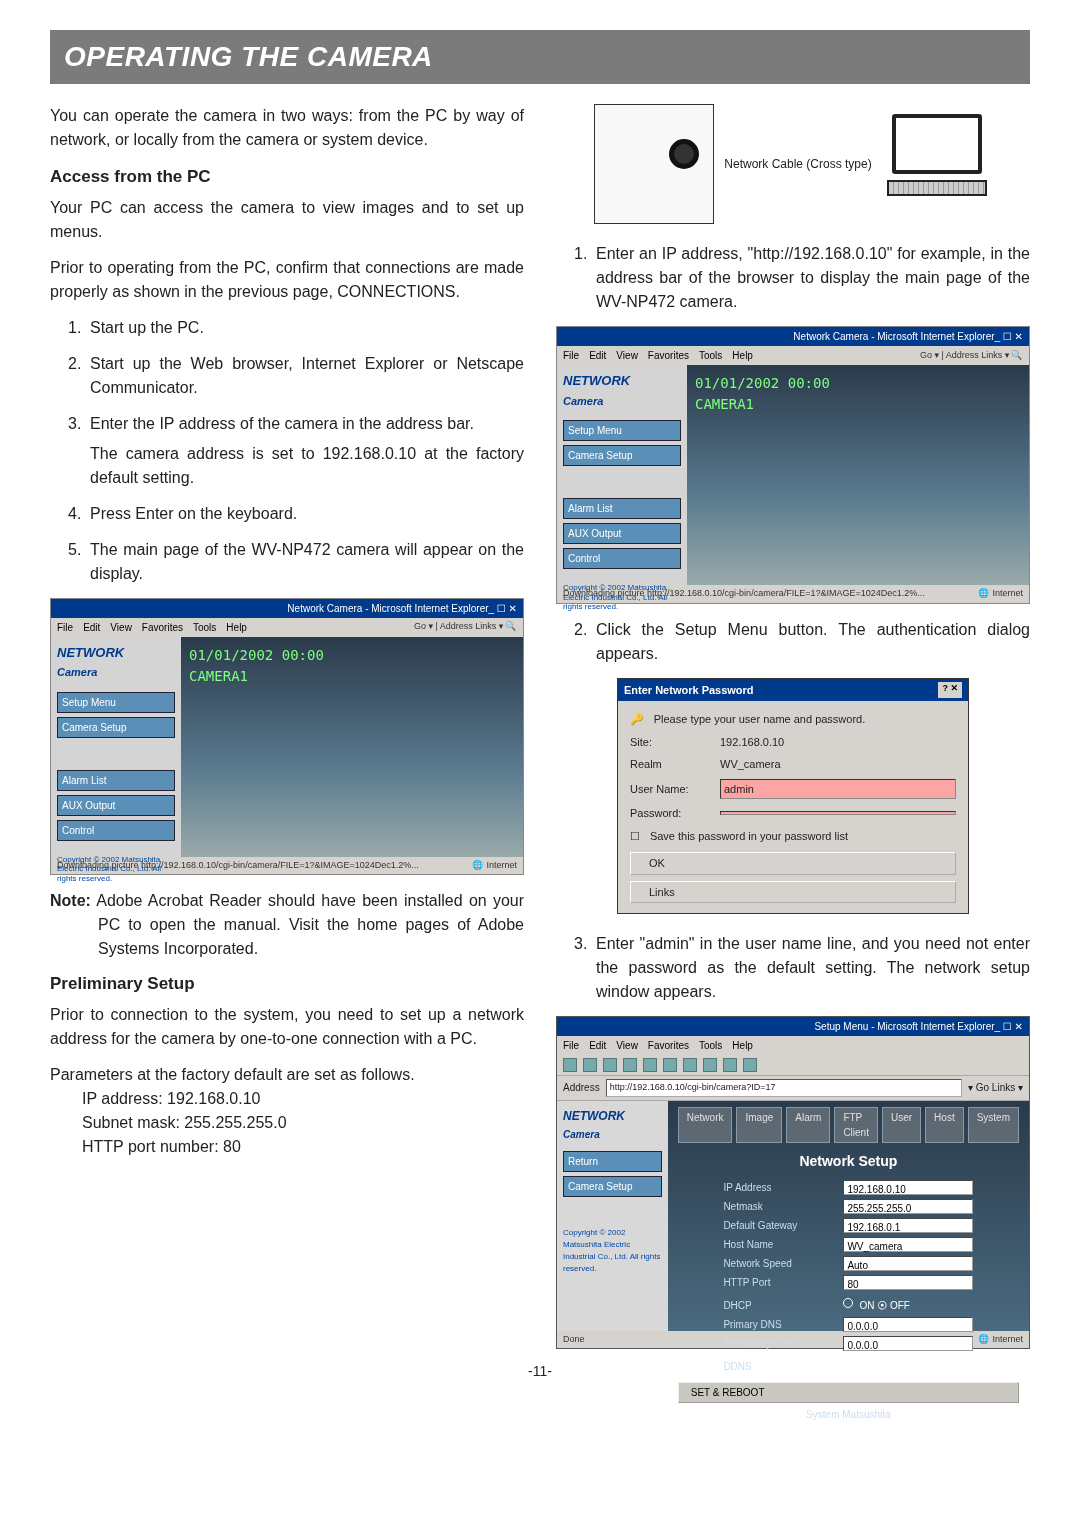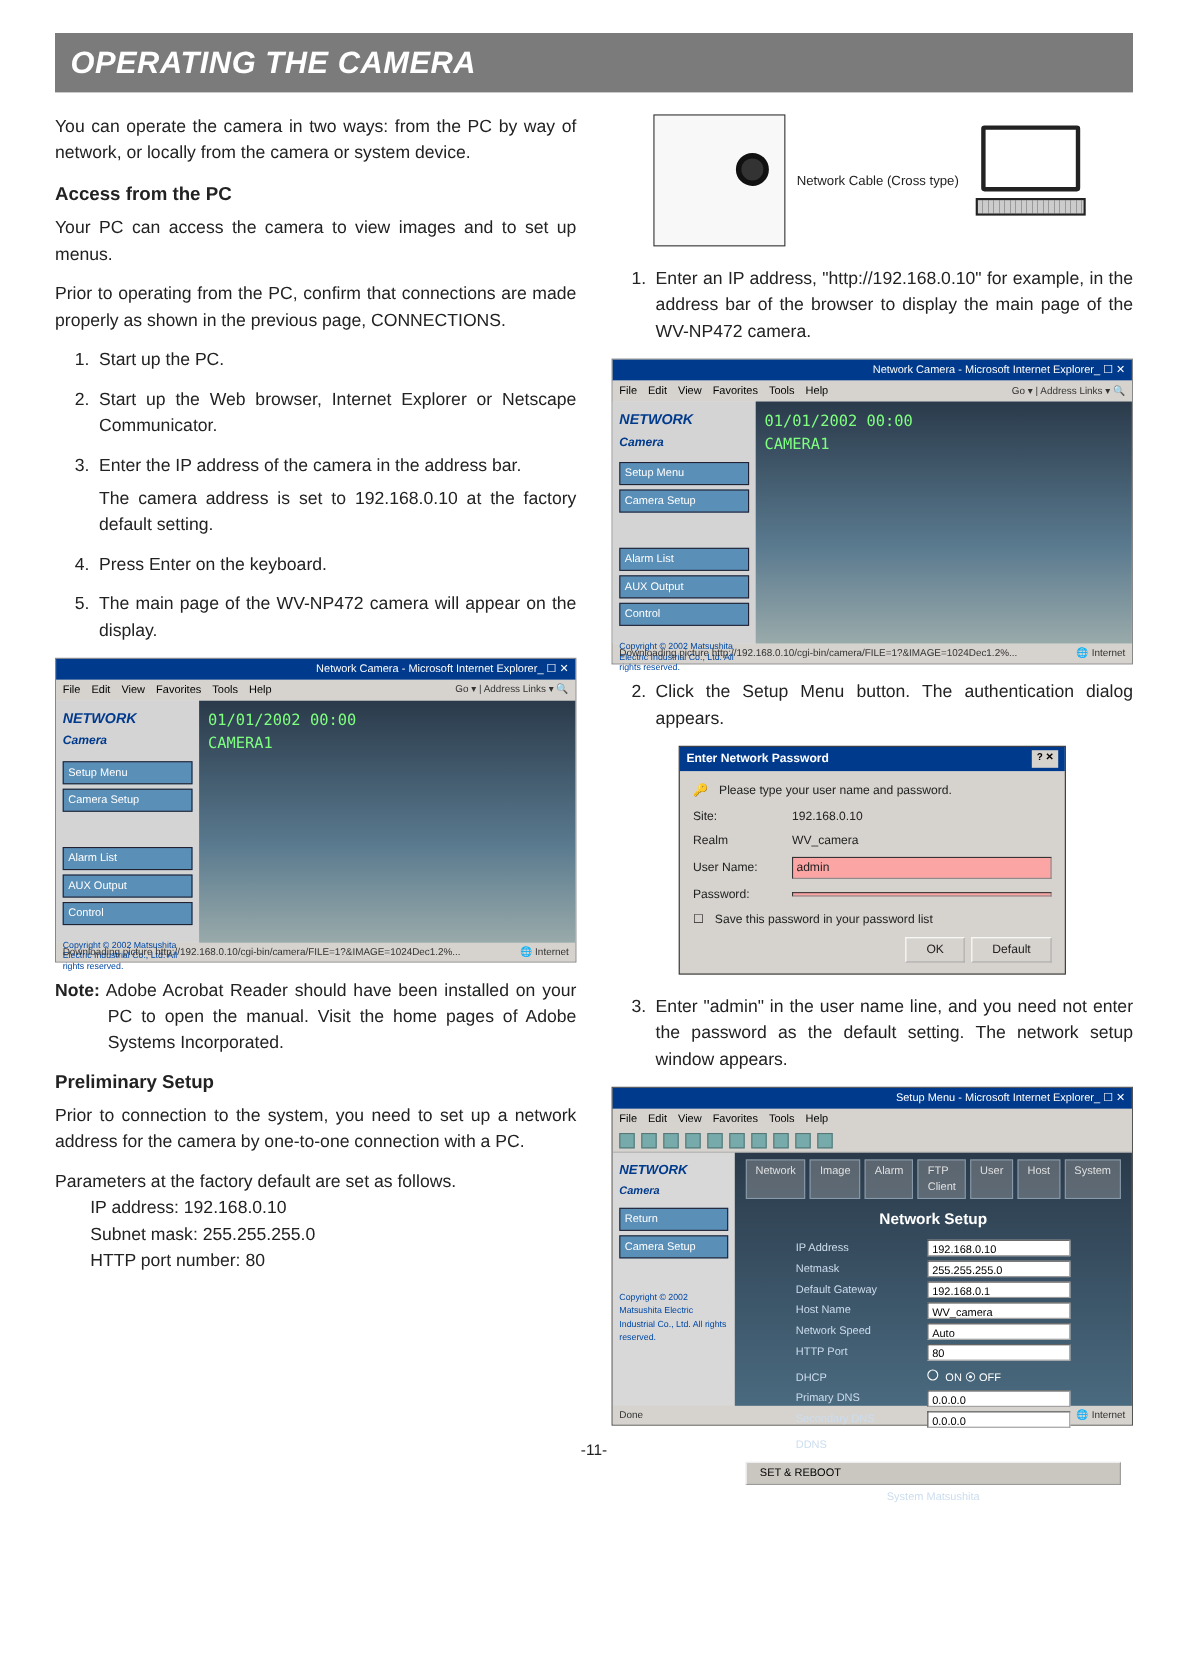--- a/index.html
+++ b/index.html
@@ -239,20 +239,21 @@
     background:#fca5a5;
     padding: 1px 3px;
     width: 100%;
     font-size: 11px;
   }
   .auth-btns {
     display: flex;
     justify-content: flex-end;
     gap: 6px;
     margin-top: 8px;
+    flex-direction: column;
   }
   .auth-btn {
     border: 1px outset #fff;
     background:#d6d3ce;
     padding: 2px 18px;
     font-size: 11px;
   }
   .setup-window {
     border: 1px solid #555;
     background: #d6d3ce;
@@ -553,21 +554,21 @@
           <span class="val">
               <div class="auth-input"></div>
             </span>
         </div>
         <div class="auth-row">
           <span>☐</span>
           <span>Save this password in your password list</span>
         </div>
         <div class="auth-btns">
           <div class="auth-btn">OK</div>
-          <div class="auth-btn">Default</div>
+          <div class="auth-btn">Links</div>
         </div>
       </div>
     </div>
 
     <ol>
       <li>
         <span class="num">3.</span>
         <span class="txt">Enter "admin" in the user name line, and you need not enter the password as the default setting. The network setup window appears.</span>
       </li>
     </ol>
@@ -589,20 +590,25 @@
         <span class="ic"></span>
         <span class="ic"></span>
         <span class="ic"></span>
         <span class="ic"></span>
         <span class="ic"></span>
         <span class="ic"></span>
         <span class="ic"></span>
         <span class="ic"></span>
         <span class="ic"></span>
         <span class="ic"></span>
+      </div>
+      <div class="setup-toolbar">
+        <span>Address</span>
+        <span style="flex:1;background:#fff;border:1px inset #aaa;padding:1px 3px;font-size:9px;">http://192.168.0.10/cgi-bin/camera?ID=17</span>
+        <span>▾ Go Links ▾</span>
       </div>
       <div class="setup-main">
         <div class="setup-side">
           <div class="logo" style="color:#003a8c;font-weight:bold;font-style:italic;font-size:12px;">
             <span>NETWORK</span><br>
             <span style="font-size:10px">Camera</span>
           </div>
           <div style="height:8px"></div>
           <div class="sidebtn">Return</div>
           <div class="sidebtn">Camera Setup</div>

